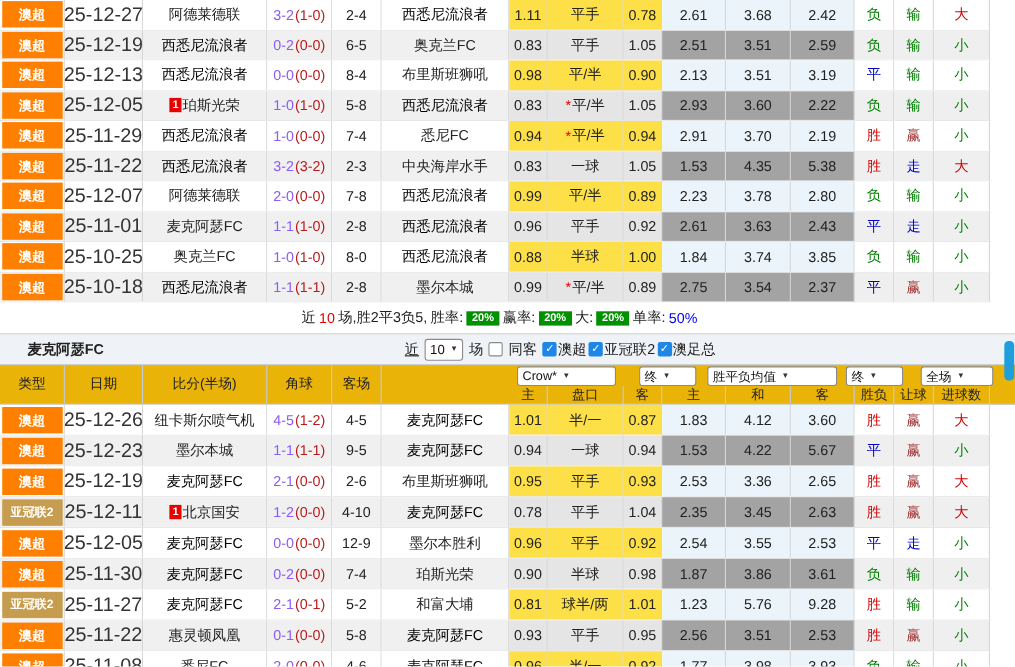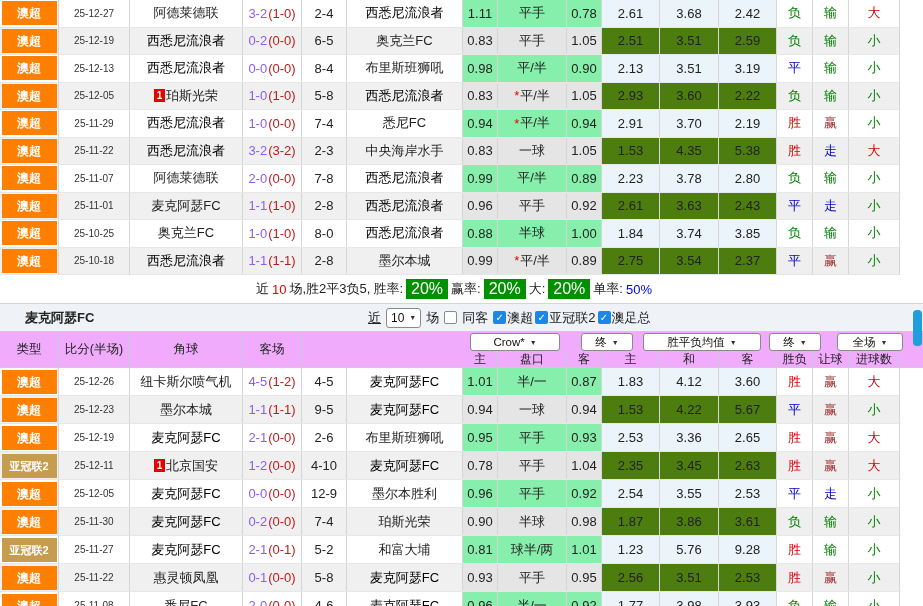--- a/index.html
+++ b/index.html
@@ -15,66 +15,66 @@
     width:901px;border-bottom:1px solid #e7e7e7;
   }
   .t1 .trow{height:26.5px}
   .t2 .trow{height:27px}
   .cell{
     display:flex;align-items:center;justify-content:center;
     border-right:1px solid #d6d6d6;overflow:hidden;white-space:nowrap;
     background:#fff;
   }
   .trow.alt .cell{background:#f0f0f0}
-  .cell.cah{background:#86efac}
+  .cell.cah{background:#fde047}
   .trow.alt .cell.cah{background:#e5e5e5}
   .cell.ceu{background:#eaf4fa}
-  .trow.alt .cell.ceu{background:#4d7c0f}
+  .trow.alt .cell.ceu{background:#a3a3a3}
   .cell.cres{background:#fff}
   .trow.alt .cell.cres{background:#efefef}
-  .cdate{color:#333;font-size:10px}
+  .cdate{color:#333;font-size:18px}
   .badge{display:block;width:55px;height:24px;line-height:24px;text-align:center;
          color:#fff;font-weight:bold;font-size:12px}
   .badge.ao{background:#FF8000}
   .badge.acl{background:#C69C4E;font-size:11px}
   .sc{color:#8b5cf6}
   .half{color:#b91c1c;margin-left:1px}
   .star{color:#E60000;margin-right:1px}
   .tn.green{color:#000000}
   .redcard{display:inline-block;background:#E60000;color:#fff;width:11px;height:13px;
            line-height:13px;font-size:10px;text-align:center;margin-right:1px;font-weight:bold}
   .cr{color:#D40000}.cb{color:#0000CC}.cg{color:#008000}.cd{color:#A23535}
   
   .sumrow{height:28px;width:908px;display:flex;align-items:center;justify-content:center;
           gap:3px;font-size:13px;background:#fff}
-  .badge20{background:#009000;color:#fff;font-weight:normal;padding:1px 5px;font-size:16px}
+  .badge20{background:#009000;color:#fff;font-weight:bold;padding:1px 5px;font-size:10px}
   .red{color:#E60000}.blue{color:#0000EE}
   
   .sechdr{height:27px;width:923px;background:#EFF2F6;border-top:1px solid #d5d5d5;
           display:flex;align-items:center;position:relative}
   .sectitle{margin-left:25px;font-weight:bold;font-size:13px}
   .secctl{position:absolute;left:368px;display:flex;align-items:center;gap:5px;font-size:13px}
   .u{text-decoration:underline}
   .sel{display:inline-flex;align-items:center;justify-content:space-between;height:18px;
        background:#fff;border:1px solid #8a8a8a;border-radius:3px;padding:0 4px;font-size:12px;color:#111}
   .car{font-size:7px;margin-left:5px;font-weight:normal;color:#333}
   .chk{width:13px;height:13px;border-radius:2px;display:inline-flex;align-items:center;
        justify-content:center;box-sizing:border-box}
   .chk.on{background:#1E87E5;color:#fff;font-size:10px;font-weight:bold}
   .chk.off{background:#fff;border:1px solid #8a8a8a}
   .fitem{display:inline-flex;align-items:center;gap:1px}
   
-  .colhdr{width:923px;height:35px;background:#f0abfc;border-top:1px solid #c5ceda;
+  .colhdr{width:923px;height:35px;background:#eab308;border-top:1px solid #c5ceda;
           border-bottom:1px solid #c5ceda;display:flex}
   #hdr-left{display:grid;grid-template-columns:59px 71px 113px 59px 45px 116px;width:463px;height:100%}
   .hcell{display:flex;align-items:center;justify-content:center;
          border-right:1px solid #c2cbd8;font-size:12.5px;color:#222}
   .hright{position:relative;width:460px;height:100%}
   .hsel{position:absolute;top:1px;height:16px;background:#fff;border:1px solid #8a8a8a;
-        border-radius:3px;display:flex;align-items:center;justify-content:center;
+        border-radius:3px;display:flex;align-items:center;justify-content:flex-start;
         padding:0 4px;font-size:11.5px;color:#111}
   .hsel:nth-child(1){left:7px;width:80px}
   .hsel:nth-child(2){left:118px;width:42px}
   .hsel:nth-child(3){left:180px;width:108px}
   .hsel:nth-child(4){left:306px;width:42px}
   .hsel:nth-child(5){left:374px;width:56px}
   #hdr-sub{position:absolute;bottom:0;left:0;display:grid;
            grid-template-columns:35px 69px 35px 58px 59px 58px 36px 36px 51px;
            width:437px;height:16px}
   .scell{display:flex;align-items:center;justify-content:center;font-size:12px;
@@ -255,21 +255,21 @@
       <div class="cell ceu">4.35</div>
       <div class="cell ceu">5.38</div>
       <div class="cell cres cr">胜</div>
       <div class="cell cres cb">走</div>
       <div class="cell cres cr">大</div>
     </div>
     <div class="trow">
       <div class="cell">
         <span class="badge ao">澳超</span>
       </div>
-      <div class="cell cdate">25-11-07</div>
+      <div class="cell cdate">25-12-07</div>
       <div class="cell">
         <span class="tn">阿德莱德联</span>
       </div>
       <div class="cell">
         <span class="sc">2-0</span>
         <span class="half">(0-0)</span>
       </div>
       <div class="cell">7-8</div>
       <div class="cell">
         <span class="tn green">西悉尼流浪者</span>
@@ -411,20 +411,21 @@
           <span class="chk on">✓</span>
           <span>澳足总</span>
         </span>
       </span>
   </span>
 </div>
 
 <div class="colhdr">
   <div id="hdr-left">
       <div class="hcell">类型</div>
+      <div class="hcell">日期</div>
       <div class="hcell">比分(半场)</div>
       <div class="hcell">角球</div>
       <div class="hcell">客场</div>
     </div>
   <div class="hright">
     <div id="hdr-selects">
         <div class="hsel">
           <span>Crow*</span>
           <b class="car">▼</b>
         </div>

